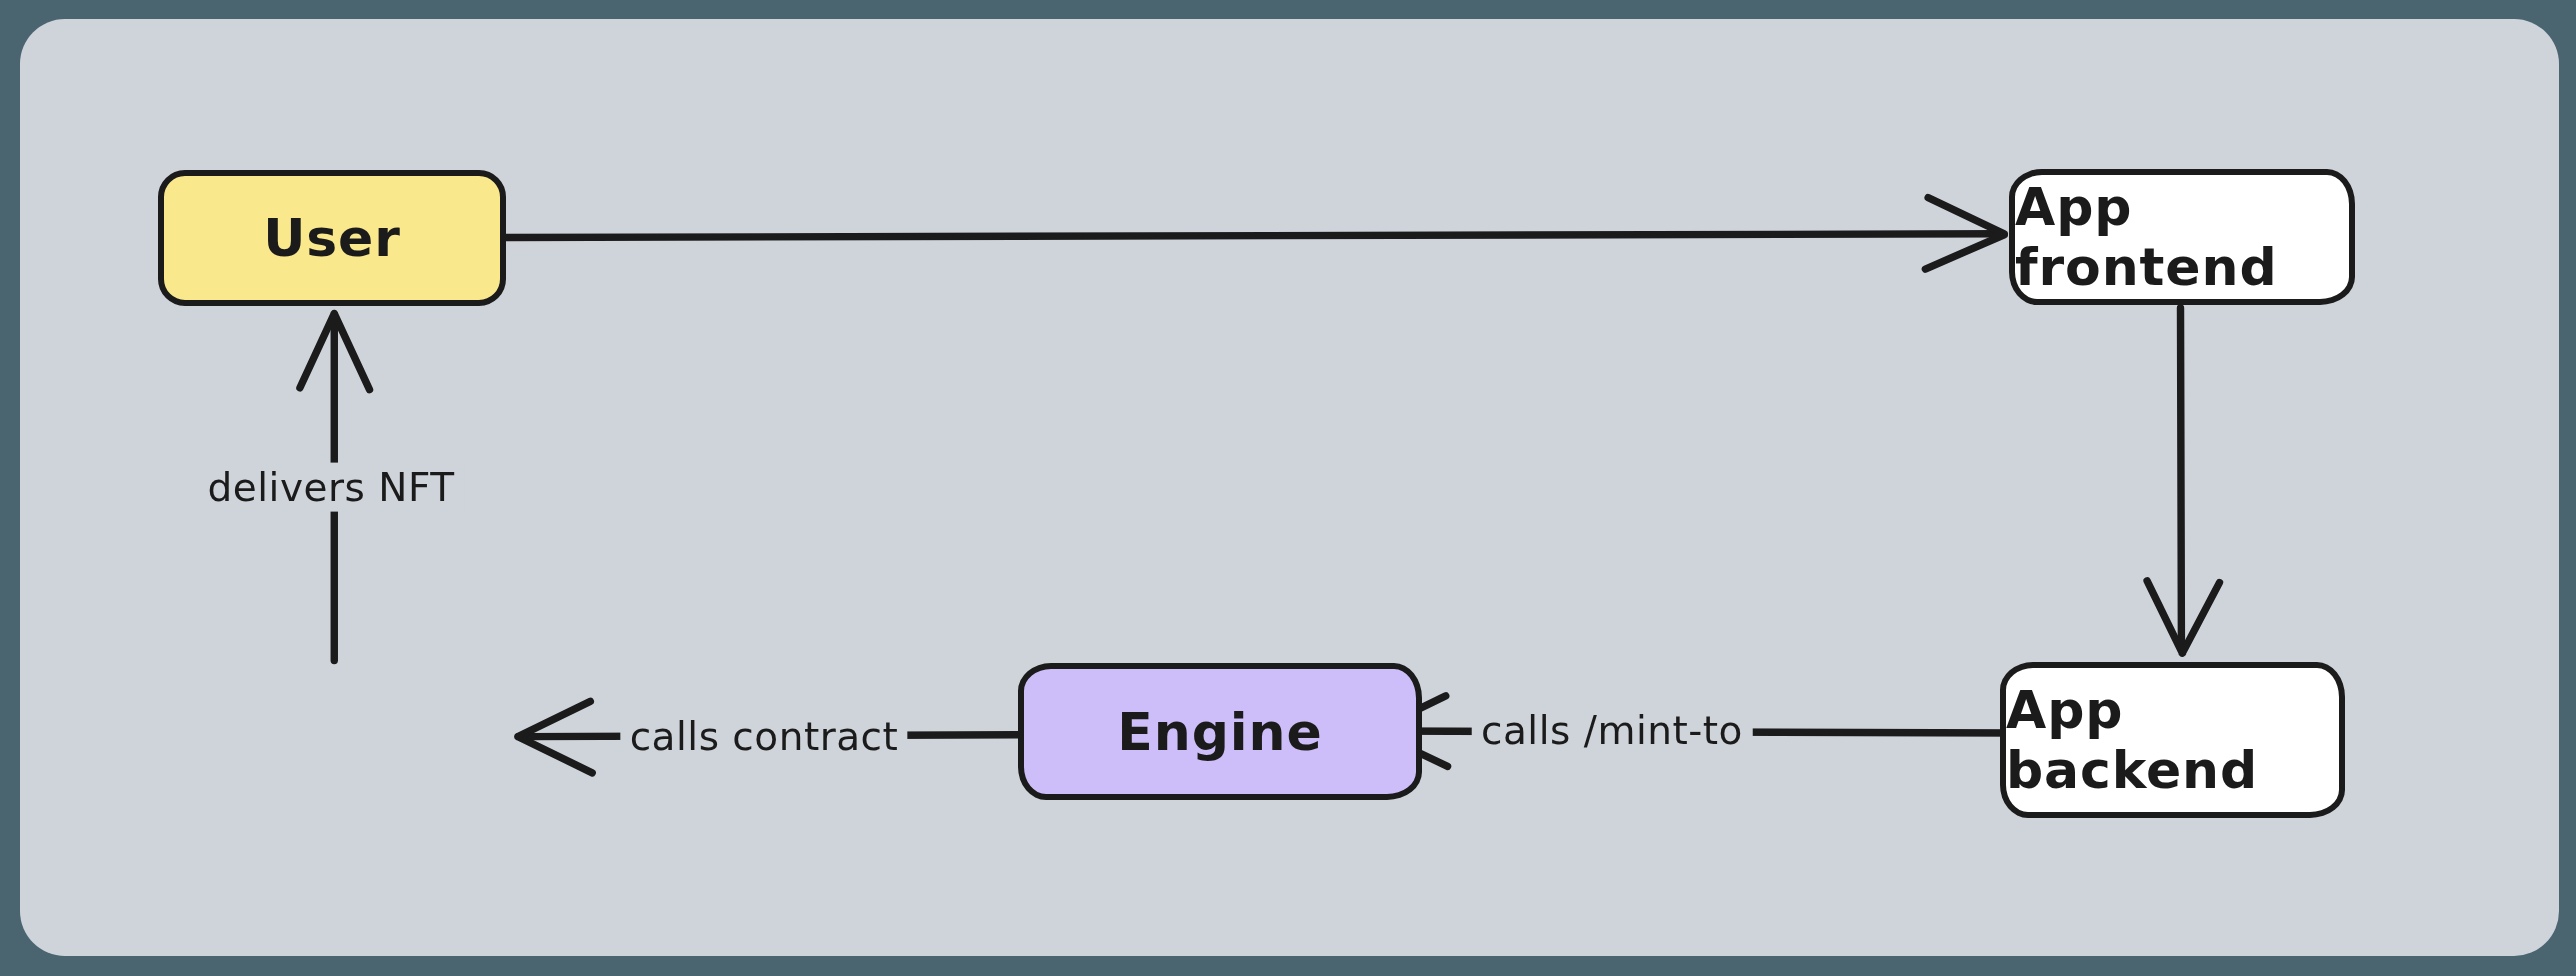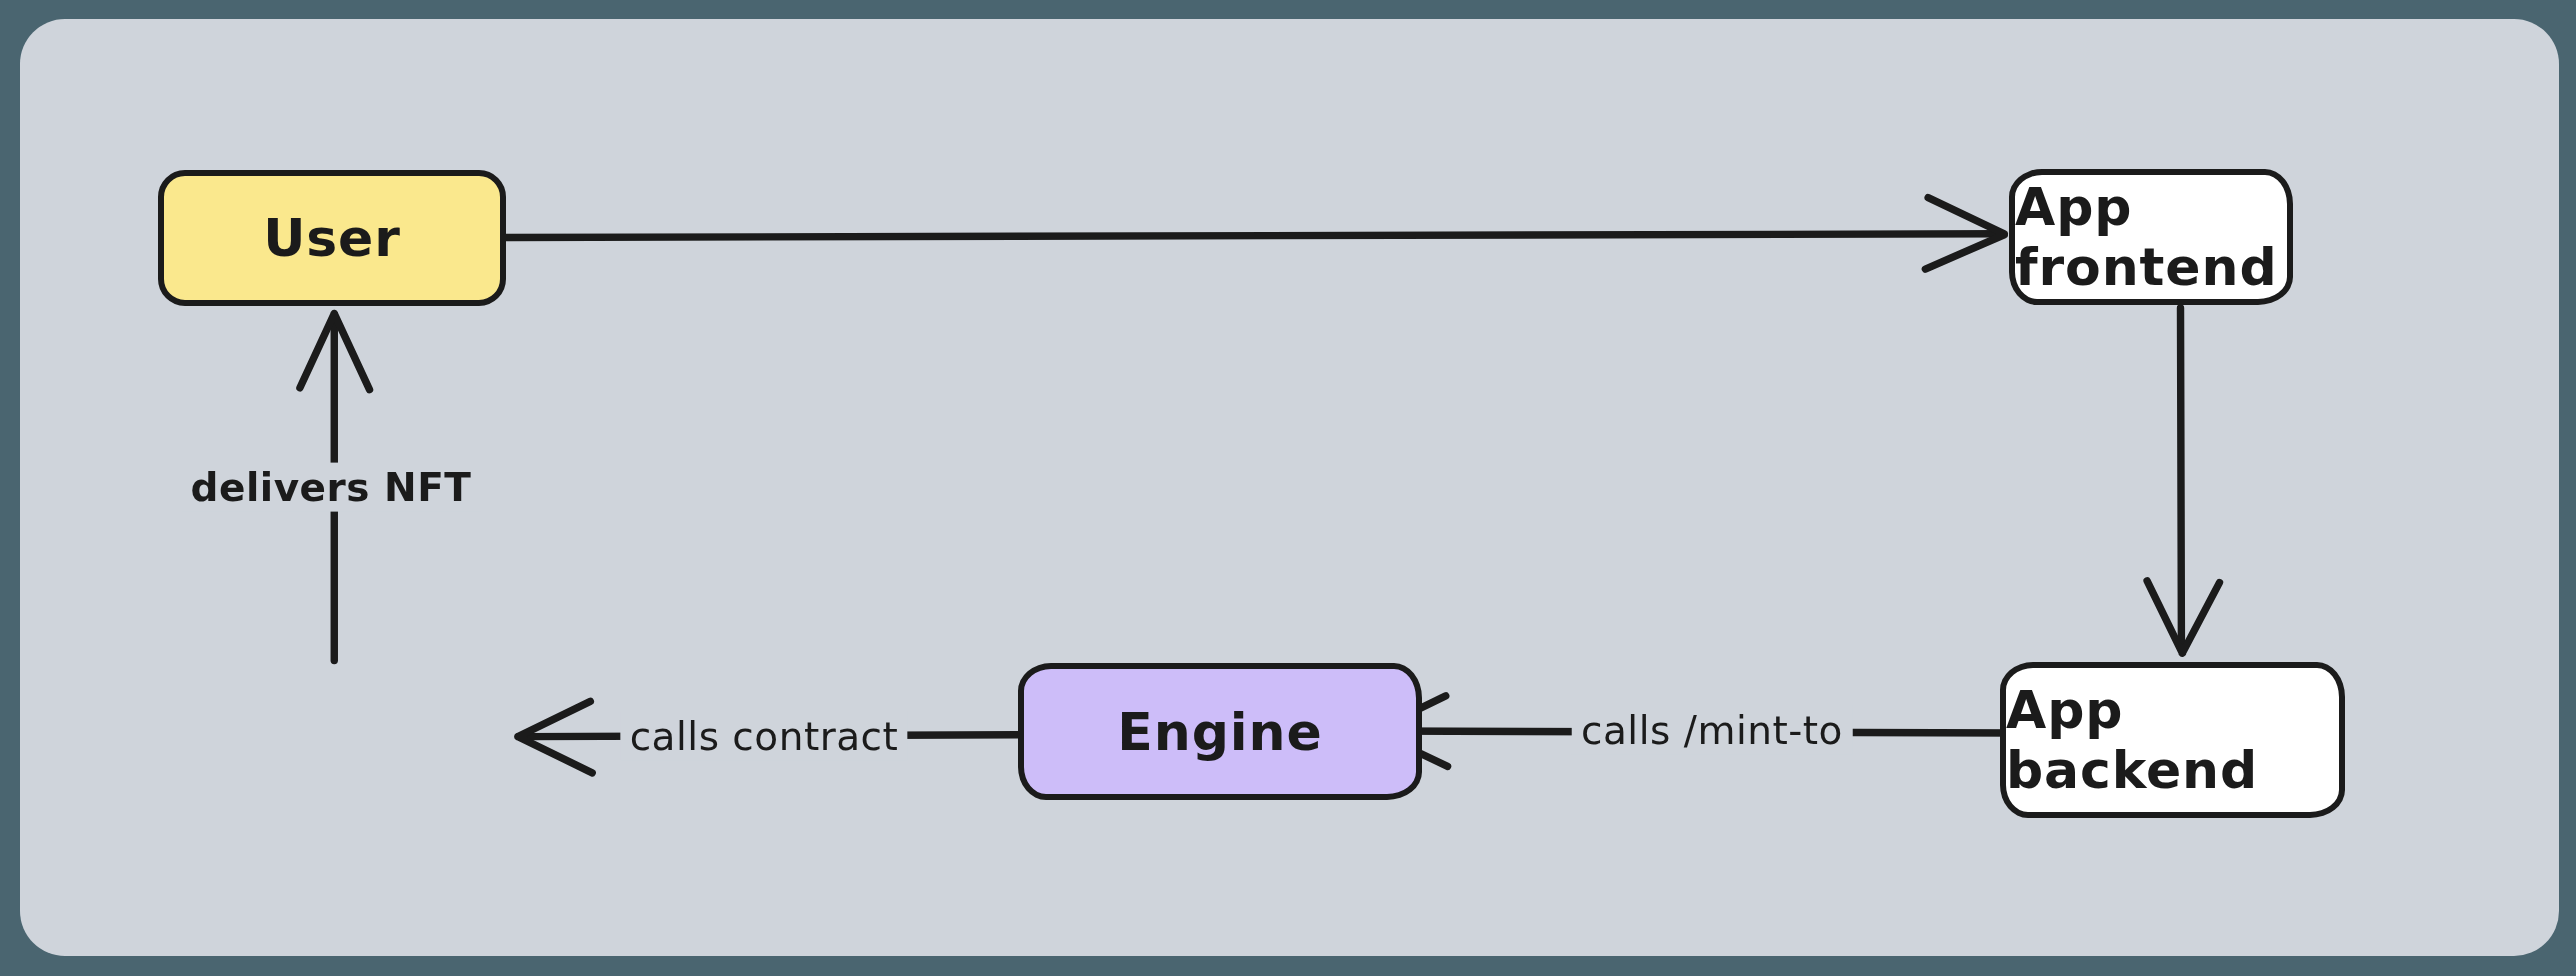--- a/index.html
+++ b/index.html
@@ -41,39 +41,39 @@
     justify-content: center;
     border: 6.5px solid #1b1b1b;
     border-radius: 33px 28px 35px 28px / 28px 35px 28px 33px;
     color: #1b1b1b;
     font-size: 52px;
     font-weight: bold;
     letter-spacing: 0.9px;
     background: #ffffff;
   }
   .node-user       { left: 158px;  top: 170px; width: 348px; height: 136px; background: #fae88d; border-radius: 27px; }
-  .node-frontend   { left: 2009px; top: 169px; width: 284px; height: 136px; }
+  .node-frontend   { left: 2009px; top: 169px; width: 346px; height: 136px; }
   .node-backend    { left: 2000px; top: 662px; width: 345px; height: 156px; }
   .node-engine     { left: 1018px; top: 663px; width: 404px; height: 137px; background: #cdbdf9; }
   .node-blockchain { left: 165px;  top: 663px; width: 349px; height: 137px; }
   .edge-label {
     position: absolute;
     transform: translate(-50%, -50%);
     background: #cfd4db;
     color: #1b1b1b;
     font-size: 39px;
     letter-spacing: 0.5px;
     padding: 1.9px 9.3px;
     white-space: nowrap;
   }
   .lbl-selects-claim { left: 1250px; top: 236px; }
   .lbl-calls-claim   { left: 2178px; top: 485px; }
-  .lbl-calls-mint-to { left: 1712px; top: 730px; }
+  .lbl-calls-mint-to { left: 1612px; top: 730px; }
   .lbl-calls-contract{ left: 764px;  top: 736px; }
-  .lbl-delivers-nft  { left: 331px;  top: 487px; font-weight: bold; }
+  .lbl-delivers-nft  { left: 331px;  top: 487px; }
 </style>
 </head>
 <body>
 
 <div class="frame">
   <div class="canvas"></div>
 
   <svg class="edges" viewBox="0 0 2776 1052">
     <g>
       <path d="M 545 256 L 2156 252"></path>

